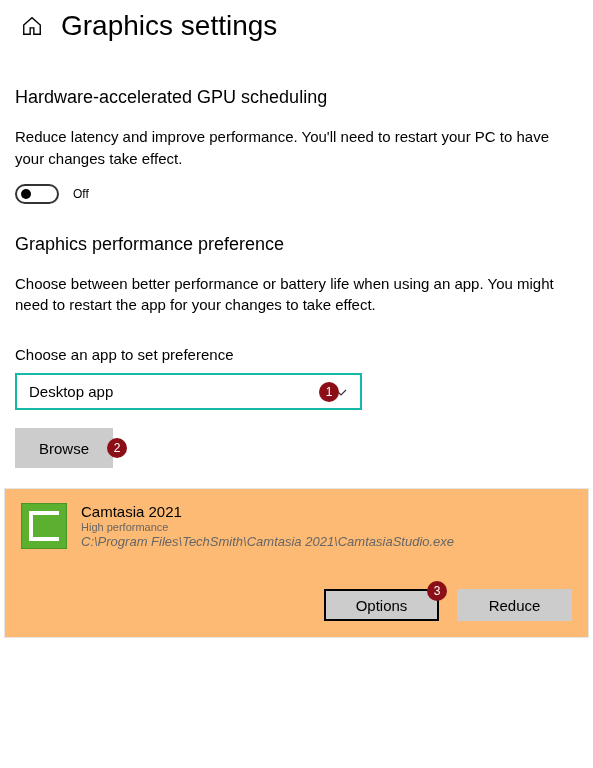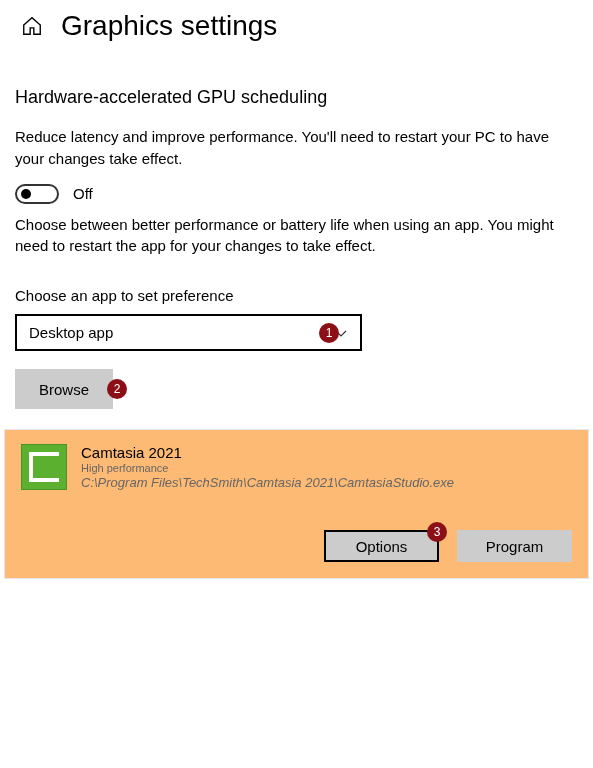--- a/index.html
+++ b/index.html
@@ -66,35 +66,35 @@
       width: 10px;
       height: 10px;
       border-radius: 50%;
       background: #000;
       position: absolute;
       left: 4px;
       top: 50%;
       transform: translateY(-50%);
     }
     .toggle-label {
-      font-size: 15px;
+      font-size: 12px;
     }
     .field-label {
       font-size: 15px;
       margin-top: 30px;
       margin-bottom: 10px;
     }
     .select-wrap {
       position: relative;
       display: inline-block;
     }
     .select-box {
       width: 347px;
       height: 37px;
-      border: 2px solid #000000;
+      border: 2px solid #14b8a6;
       background: #fff;
       display: flex;
       align-items: center;
       justify-content: space-between;
       padding: 8px 12px;
       cursor: pointer;
       font-size: 15px;
     }
     .chevron {
       width: 14px;
@@ -230,20 +230,21 @@
   <p class="section-desc">Reduce latency and improve performance. You'll need to restart your PC to have your changes take effect.</p>
   <div class="toggle-row">
     <div class="toggle">
       <div class="toggle-knob"></div>
     </div>
     <span class="toggle-label">Off</span>
   </div>
 </div>
 
 <div class="section">
+  <h2 class="section-title">Graphics performance preference</h2>
   <p class="section-desc">Choose between better performance or battery life when using an app. You might need to restart the app for your changes to take effect.</p>
   <p class="field-label">Choose an app to set preference</p>
   
   <div class="select-wrap">
     <div class="select-box">
       <span>Desktop app</span>
       <span class="chevron">
         <svg viewBox="0 0 14 14" fill="none" stroke="#333" stroke-width="1.2">
           <path d="M2 5 L7 10 L12 5"></path>
         </svg>
@@ -267,15 +268,15 @@
       <div class="app-name">Camtasia 2021</div>
       <div class="app-perf">High performance</div>
       <div class="app-path">C:\Program Files\TechSmith\Camtasia 2021\CamtasiaStudio.exe</div>
     </div>
   </div>
   <div class="app-buttons">
     <div class="options-wrap">
       <button class="btn btn-options">Options</button>
       <div class="badge badge-3">3</div>
     </div>
-    <button class="btn btn-remove">Program</button>
+    <button class="btn btn-remove">Reduce</button>
   </div>
 </div>
 
 </body></html>

